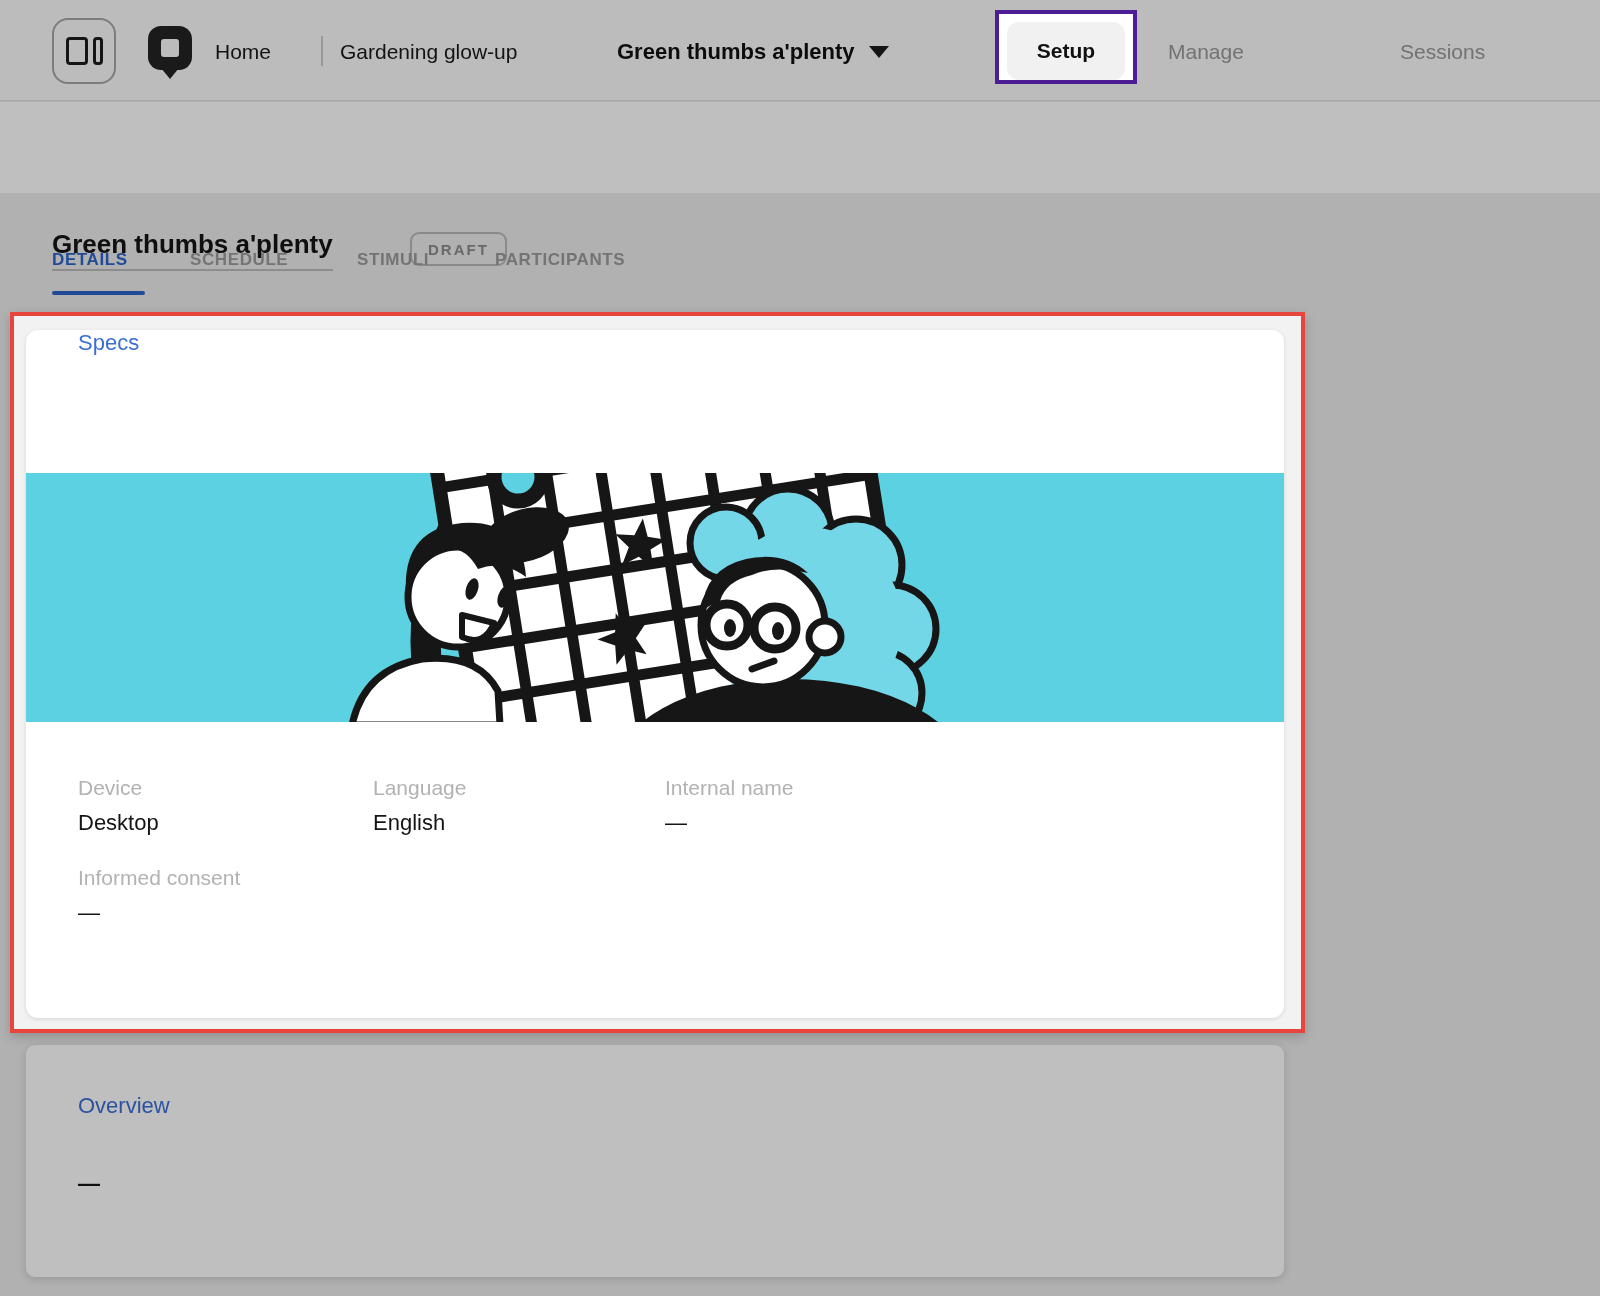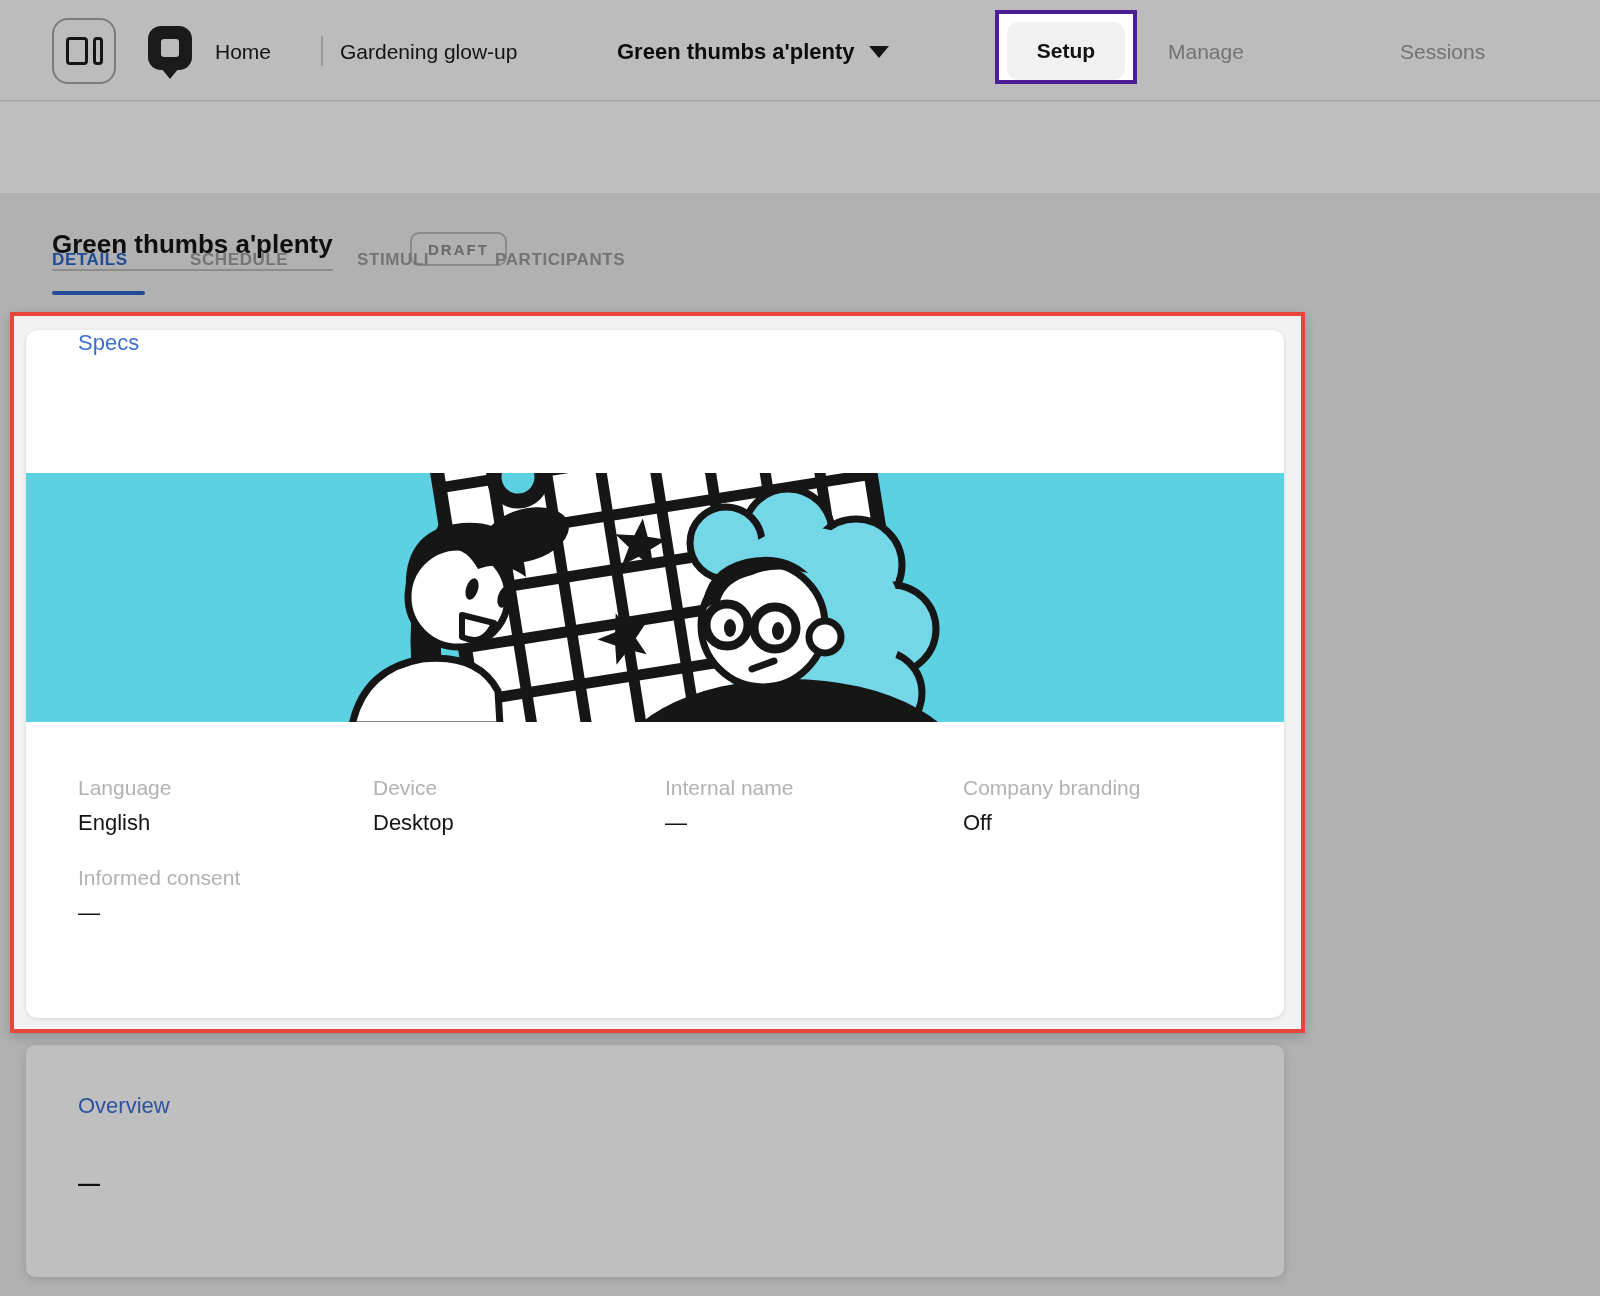--- a/index.html
+++ b/index.html
@@ -189,35 +189,31 @@
         <circle cx="701" cy="152" r="21" fill="#ffffff" stroke="#161616" stroke-width="9"></circle>
         <circle cx="749" cy="155" r="21" fill="#ffffff" stroke="#161616" stroke-width="9"></circle>
         <line x1="722" y1="151" x2="728" y2="153" stroke="#161616" stroke-width="9"></line>
         <ellipse cx="704" cy="155" rx="6" ry="9" fill="#161616"></ellipse>
         <ellipse cx="752" cy="158" rx="6" ry="9" fill="#161616"></ellipse>
         <path d="M726 196 L748 188" stroke="#161616" stroke-width="7" stroke-linecap="round"></path>
       </svg>
 
       <div class="specs-fields">
         <div>
+          <div class="field-label">Device</div>
+          <div class="field-value">Desktop</div>
+        </div>
+        <div>
           <div class="field-label">Language</div>
           <div class="field-value">English</div>
-        </div>
-        <div>
-          <div class="field-label">Device</div>
-          <div class="field-value">Desktop</div>
         </div>
         <div>
           <div class="field-label">Internal name</div>
           <div class="field-value">—</div>
         </div>
-        <div>
-          <div class="field-label">Company branding</div>
-          <div class="field-value">Off</div>
-        </div>
         <div style="grid-column:1 / span 4;">
           <div class="field-label">Informed consent</div>
           <div class="field-value">—</div>
         </div>
       </div>
     </div>
   </div>
 
   <div class="overview-card">
     <span class="card-link">Overview</span>

